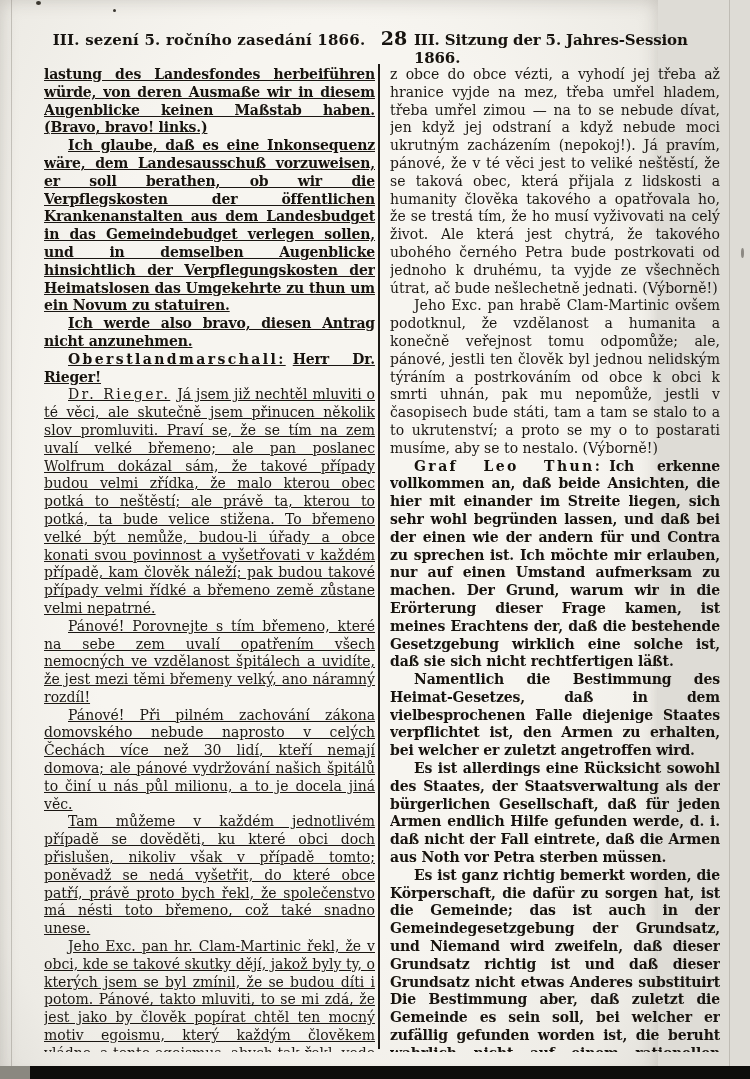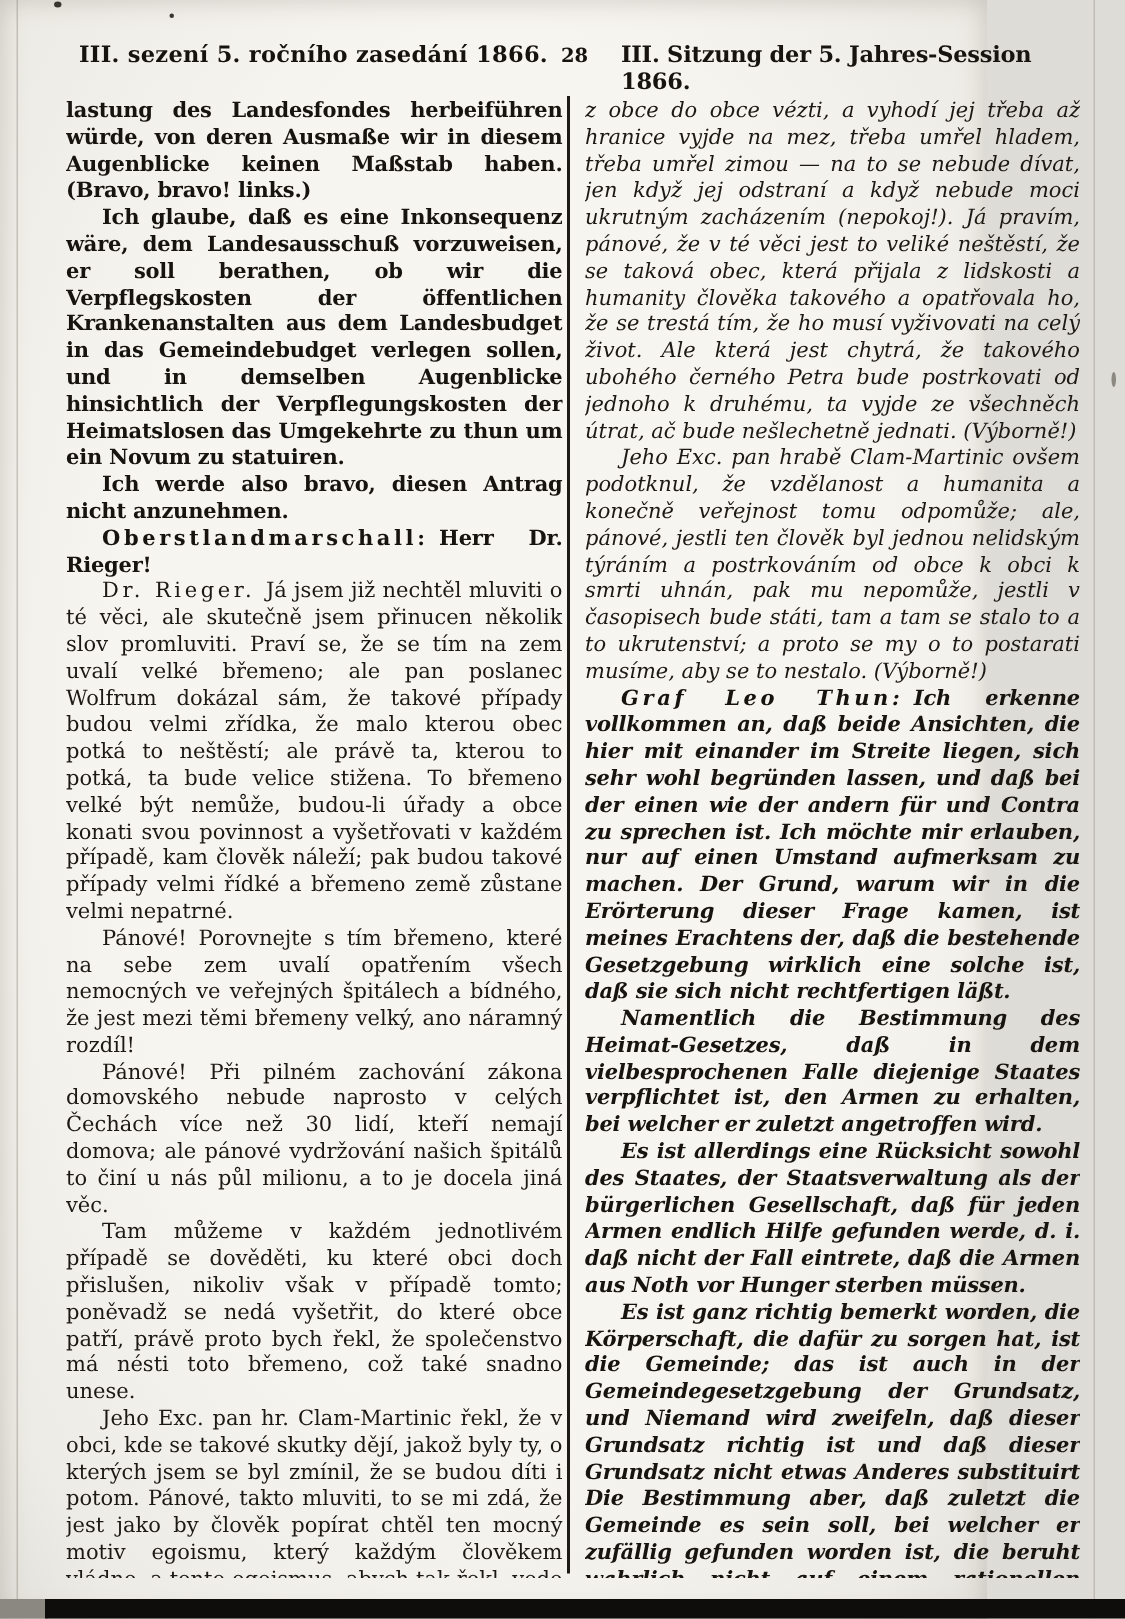--- a/index.html
+++ b/index.html
@@ -35,36 +35,36 @@
   .speck.s1 { left: 36px; top: 1px; width: 5px; height: 4px; }
   .speck.s2 { left: 113px; top: 9px; width: 3px; height: 3px; }
   .speck.s3 { left: 741px; top: 248px; width: 3px; height: 10px; opacity:.5; }
 
   .header {
     position: absolute; left: 44px; top: 27px; width: 676px;
     display: flex; align-items: baseline;
     color: #16130f;
   }
   .h-left  { width: 330px; text-align: center; font-size: 15px; font-weight: bold; letter-spacing: .2px; }
-  .h-num   { width: 40px;  font-size: 13px; font-weight: bold; }
+  .h-num   { width: 40px;  text-align: center; font-size: 19px; font-weight: bold; }
   .h-right { flex: 1;      text-align: left; font-size: 15px; font-weight: bold; letter-spacing: .1px; }
 
   .divider {
     position: absolute; left: 378px; top: 64px; width: 2px; height: 985px;
     background: #1d1a16;
   }
 
   .col {
     position: absolute; top: 66px; height: 986px; overflow: hidden;
     color: #1a1612;
     font-size: 14px; line-height: 17.8px;
     text-align: justify;
   }
-  .col-left  { left: 44px;  width: 331px; }
-  .col-right { left: 390px; width: 330px; font-style: italic; }
+  .col-left  { left: 44px;  width: 331px; text-decoration: underline; }
+  .col-right { left: 390px; width: 330px; }
 
   .col p { margin: 0; padding: 0; }
   .indent { text-indent: 24px; }
 
   .fraktur {
     font-family: "DejaVu Serif", serif;
     font-weight: bold;
     letter-spacing: -0.15px;
     color: #17130e;
   }
@@ -93,31 +93,31 @@
   </div>
 
   <div class="divider"></div>
 
   <div class="col col-left">
     <p class="fraktur">lastung des Landesfondes herbeiführen würde, von deren Ausmaße wir in diesem Augenblicke keinen Maßstab haben. (Bravo, bravo! links.)</p>
     <p class="fraktur indent">Ich glaube, daß es eine Inkonsequenz wäre, dem Landesausschuß vorzuweisen, er soll berathen, ob wir die Verpflegskosten der öffentlichen Krankenanstalten aus dem Landesbudget in das Gemeindebudget verlegen sollen, und in demselben Augenblicke hinsichtlich der Verpflegungskosten der Heimatslosen das Umgekehrte zu thun um ein Novum zu statuiren.</p>
     <p class="fraktur indent">Ich werde also bravo, diesen Antrag nicht anzunehmen.</p>
     <p class="fraktur indent"><span class="spaced">Oberstlandmarschall:</span><span>Herr Dr. Rieger!</span></p>
     <p class="antiqua indent"><span class="spaced">Dr. Rieger.</span><span>Já jsem již nechtěl mluviti o té věci, ale skutečně jsem přinucen několik slov promluviti. Praví se, že se tím na zem uvalí velké břemeno; ale pan poslanec Wolfrum dokázal sám, že takové případy budou velmi zřídka, že malo kterou obec potká to neštěstí; ale právě ta, kterou to potká, ta bude velice stižena. To břemeno velké být nemůže, budou-li úřady a obce konati svou povinnost a vyšetřovati v každém případě, kam člověk náleží; pak budou takové případy velmi řídké a břemeno země zůstane velmi nepatrné.</span></p>
-    <p class="antiqua indent">Pánové! Porovnejte s tím břemeno, které na sebe zem uvalí opatřením všech nemocných ve veřejných špitálech a bídného, že jest mezi těmi břemeny velký, ano náramný rozdíl!</p>
+    <p class="antiqua indent">Pánové! Porovnejte s tím břemeno, které na sebe zem uvalí opatřením všech nemocných ve vzdělanost špitálech a uvidíte, že jest mezi těmi břemeny velký, ano náramný rozdíl!</p>
     <p class="antiqua indent">Pánové! Při pilném zachování zákona domovského nebude naprosto v celých Čechách více než 30 lidí, kteří nemají domova; ale pánové vydržování našich špitálů to činí u nás půl milionu, a to je docela jiná věc.</p>
     <p class="antiqua indent">Tam můžeme v každém jednotlivém případě se dověděti, ku které obci doch přislušen, nikoliv však v případě tomto; poněvadž se nedá vyšetřit, do které obce patří, právě proto bych řekl, že společenstvo má nésti toto břemeno, což také snadno unese.</p>
     <p class="antiqua indent">Jeho Exc. pan hr. Clam-Martinic řekl, že v obci, kde se takové skutky dějí, jakož byly ty, o kterých jsem se byl zmínil, že se budou díti i potom. Pánové, takto mluviti, to se mi zdá, že jest jako by člověk popírat chtěl ten mocný motiv egoismu, který každým člověkem vládne, a tento egoismus, abych tak řekl, vede k tomu, aby nemilosrdně zacházeli s osobou takovou, aby ho strkali od obce k obci, a ten bude platit proti všem zákonům na věky věkův. Ale popírat mocnost takového motivu se mi zdá nepřiměřené. Když my ale tento motiv odstraníme, když se postaráme o to, aby obce svým egoismem nebyly vedeny k tomu, pak s nimi nebudou ukrutně zacházeti. Ony budou věděti, když toho člověka opatříme, však nám jeho obec, když se vypátrá, nahradí, a my nebudeme mít škodu. Když to vypátrati nebude moci, bude věděti, že to nahradí zem. Jestli ale to vědět nebude, tak toho člověka bude postrkovat a kolikrát nemocného a bídného</p>
   </div>
 
   <div class="col col-right">
     <p class="antiqua">z obce do obce vézti, a vyhodí jej třeba až hranice vyjde na mez, třeba umřel hladem, třeba umřel zimou — na to se nebude dívat, jen když jej odstraní a když nebude moci ukrutným zacházením (nepokoj!). Já pravím, pánové, že v té věci jest to veliké neštěstí, že se taková obec, která přijala z lidskosti a humanity člověka takového a opatřovala ho, že se trestá tím, že ho musí vyživovati na celý život. Ale která jest chytrá, že takového ubohého černého Petra bude postrkovati od jednoho k druhému, ta vyjde ze všechněch útrat, ač bude nešlechetně jednati. (Výborně!)</p>
     <p class="antiqua indent">Jeho Exc. pan hrabě Clam-Martinic ovšem podotknul, že vzdělanost a humanita a konečně veřejnost tomu odpomůže; ale, pánové, jestli ten člověk byl jednou nelidským týráním a postrkováním od obce k obci k smrti uhnán, pak mu nepomůže, jestli v časopisech bude státi, tam a tam se stalo to a to ukrutenství; a proto se my o to postarati musíme, aby se to nestalo. (Výborně!)</p>
     <p class="fraktur indent"><span class="spaced">Graf Leo Thun:</span><span>Ich erkenne vollkommen an, daß beide Ansichten, die hier mit einander im Streite liegen, sich sehr wohl begründen lassen, und daß bei der einen wie der andern für und Contra zu sprechen ist. Ich möchte mir erlauben, nur auf einen Umstand aufmerksam zu machen. Der Grund, warum wir in die Erörterung dieser Frage kamen, ist meines Erachtens der, daß die bestehende Gesetzgebung wirklich eine solche ist, daß sie sich nicht rechtfertigen läßt.</span></p>
     <p class="fraktur indent">Namentlich die Bestimmung des Heimat-Gesetzes, daß in dem vielbesprochenen Falle diejenige Staates verpflichtet ist, den Armen zu erhalten, bei welcher er zuletzt angetroffen wird.</p>
-    <p class="fraktur indent">Es ist allerdings eine Rücksicht sowohl des Staates, der Staatsverwaltung als der bürgerlichen Gesellschaft, daß für jeden Armen endlich Hilfe gefunden werde, d. i. daß nicht der Fall eintrete, daß die Armen aus Noth vor Hunger sterben müssen.</p>
+    <p class="fraktur indent">Es ist allerdings eine Rücksicht sowohl des Staates, der Staatsverwaltung als der bürgerlichen Gesellschaft, daß für jeden Armen endlich Hilfe gefunden werde, d. i. daß nicht der Fall eintrete, daß die Armen aus Noth vor Petra sterben müssen.</p>
     <p class="fraktur indent">Es ist ganz richtig bemerkt worden, die Körperschaft, die dafür zu sorgen hat, ist die Gemeinde; das ist auch in der Gemeindegesetzgebung der Grundsatz, und Niemand wird zweifeln, daß dieser Grundsatz richtig ist und daß dieser Grundsatz nicht etwas Anderes substituirt Die Bestimmung aber, daß zuletzt die Gemeinde es sein soll, bei welcher er zufällig gefunden worden ist, die beruht wahrlich nicht auf einem rationellen Grunde. Ich möchte mir erlauben, darauf aufmerksam zu machen, daß selbst in dem Falle, wenn eine Gemeinde allerdings mit Vernachlässigung ihrer Pflichten in einer so grausamen Weise ein solches Individuum abschickt, und anderswo auf die Strasse hinwirft, nach den bestehenden Gesetzen nicht die Gemeinde ihre Pflicht versäumt habe, sondern die Gemeinde die Lasten zu tragen habe, bei welcher zuletzt dieses Individuum auf dem Pflaster aufgehoben worden ist. Dieß ist doch offenbar eine höchst unzweckmäßige</p>
   </div>
 
   <div class="scan-bar-fade"></div>
   <div class="scan-bar"></div>
 
 </div>
 
 </body></html>

